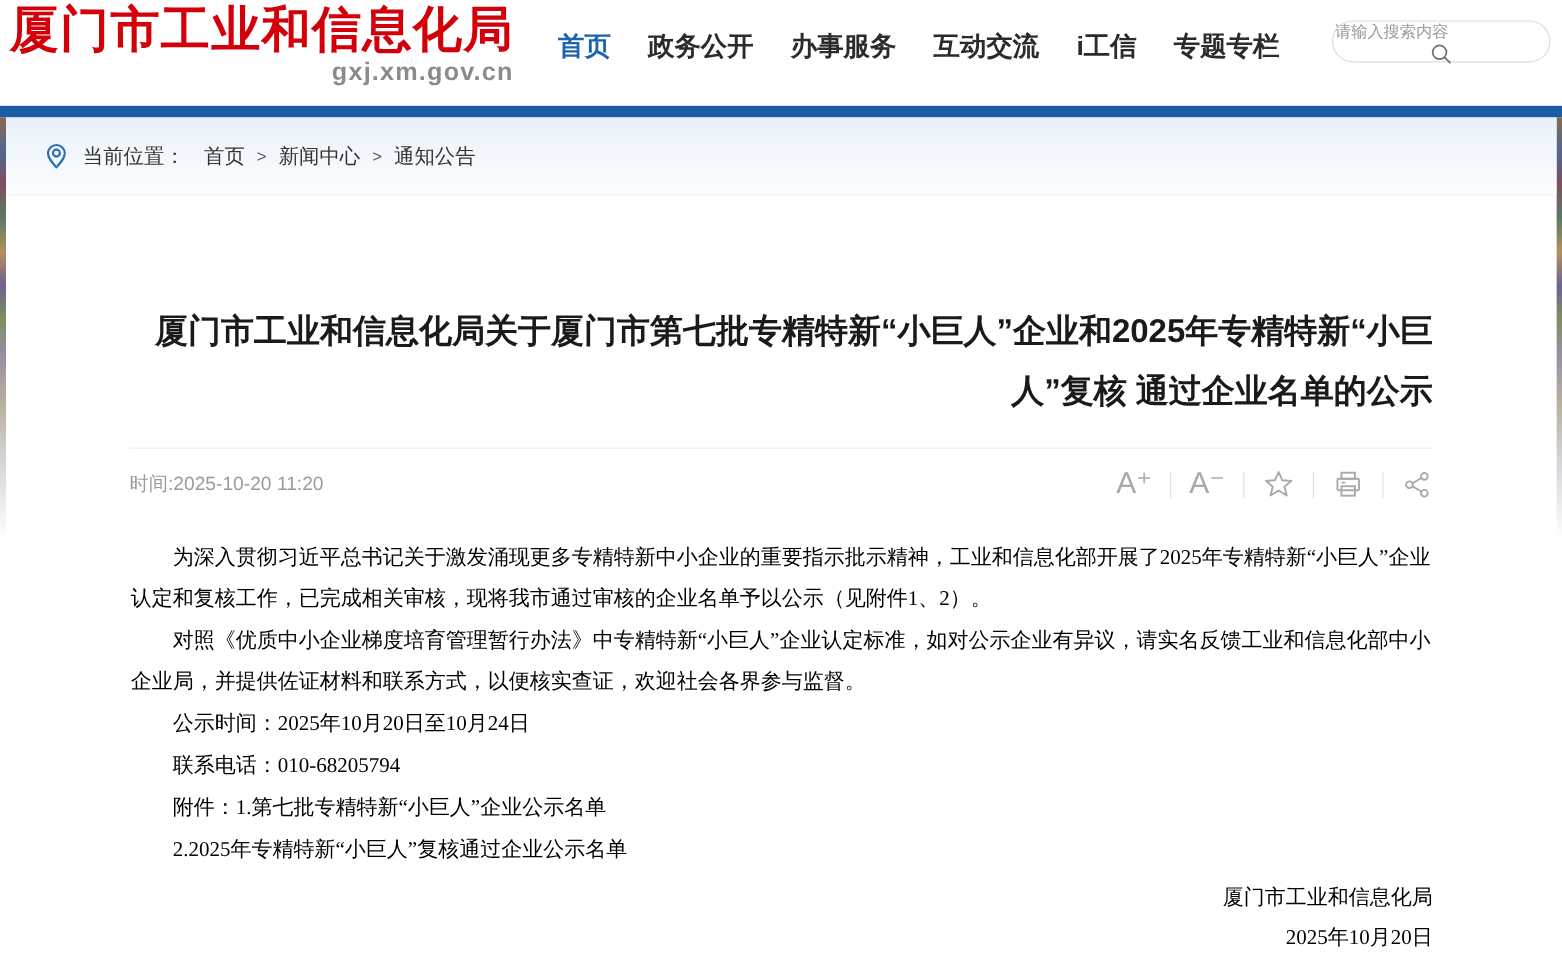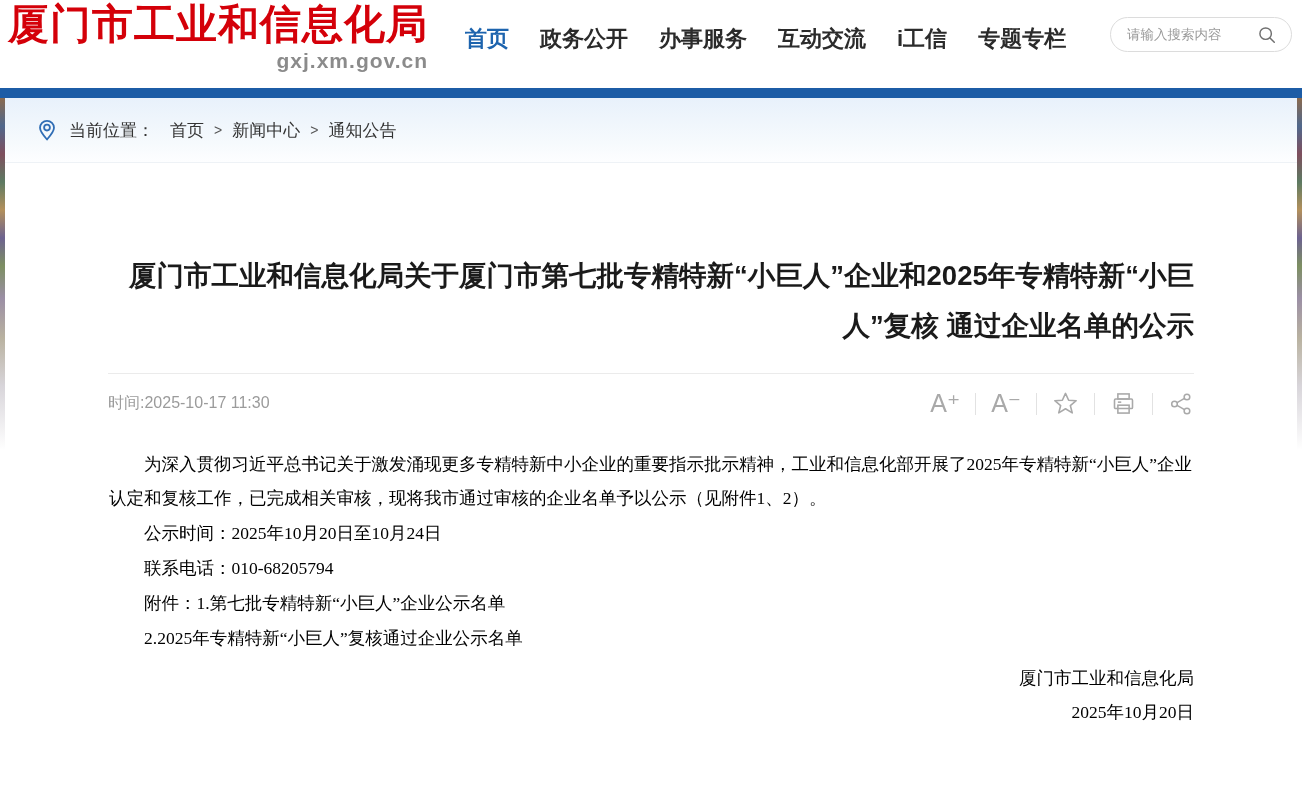--- a/index.html
+++ b/index.html
@@ -28,20 +28,21 @@
     font-size:22px; font-weight:bold; color:#2b2b2b;
   }
   .nav-item { cursor:pointer; white-space:nowrap; }
   .nav-item.active { color:#1d64ae; }
   .search {
     position:absolute; right:10px; top:17px;
     width:182px; height:35px;
     border:1px solid #dcdcdc; border-radius:18px;
     display:flex; align-items:center; padding:0 14px;
     background:#fff;
+    flex-direction:column;
   }
   .search input {
     border:none; outline:none; flex:1; min-width:0;
     font-size:13.5px; color:#333; background:transparent;
     font-family:"Liberation Sans","DejaVu Sans",sans-serif;
   }
   .search input::placeholder { color:#9a9a9a; }
 
   
   .bluebar { height:10px; background:#1c5ca6; }
@@ -152,21 +153,21 @@
       <span class="crumb-sep">&gt;</span>
       <span class="crumb-link">新闻中心</span>
       <span class="crumb-sep">&gt;</span>
       <span class="crumb-link">通知公告</span>
     </div>
 
     <div class="article">
       <h1 class="article-title">厦门市工业和信息化局关于厦门市第七批专精特新“小巨人”企业和2025年专精特新“小巨人”复核 通过企业名单的公示</h1>
 
       <div class="meta-row">
-        <span class="meta-time">时间:2025-10-17 11:30</span>
+        <span class="meta-time">时间:2025-10-20 11:20</span>
         <div class="tools">
           <span class="tool-btn">A⁺</span>
           <span class="tool-divider"></span>
           <span class="tool-btn">A⁻</span>
           <span class="tool-divider"></span>
           <span class="tool-btn">
             <svg width="27" height="27" viewBox="0 0 24 24" fill="none">
               <path d="M12 3 L14.8 9.1 L21.5 9.5 L16.3 13.8 L18 20.4 L12 16.7 L6 20.4 L7.7 13.8 L2.5 9.5 L9.2 9.1 Z" stroke="#a9a9a9" stroke-width="1.4" stroke-linejoin="round"></path>
             </svg>
           </span>
@@ -187,20 +188,21 @@
               <circle cx="17.5" cy="18.5" r="2.6"></circle>
               <line x1="8.4" y1="10.8" x2="15.2" y2="6.8"></line>
               <line x1="8.4" y1="13.2" x2="15.2" y2="17.2"></line>
             </svg>
           </span>
         </div>
       </div>
 
       <div class="body-text">
         <p>为深入贯彻习近平总书记关于激发涌现更多专精特新中小企业的重要指示批示精神，工业和信息化部开展了2025年专精特新“小巨人”企业认定和复核工作，已完成相关审核，现将我市通过审核的企业名单予以公示（见附件1、2）。</p>
+        <p>对照《优质中小企业梯度培育管理暂行办法》中专精特新“小巨人”企业认定标准，如对公示企业有异议，请实名反馈工业和信息化部中小企业局，并提供佐证材料和联系方式，以便核实查证，欢迎社会各界参与监督。</p>
         <p>公示时间：2025年10月20日至10月24日</p>
         <p>联系电话：010-68205794</p>
         <p>附件：1.第七批专精特新“小巨人”企业公示名单</p>
         <p>2.2025年专精特新“小巨人”复核通过企业公示名单</p>
       </div>
 
       <div class="signature">
         <div>厦门市工业和信息化局</div>
         <div>2025年10月20日</div>
       </div>

